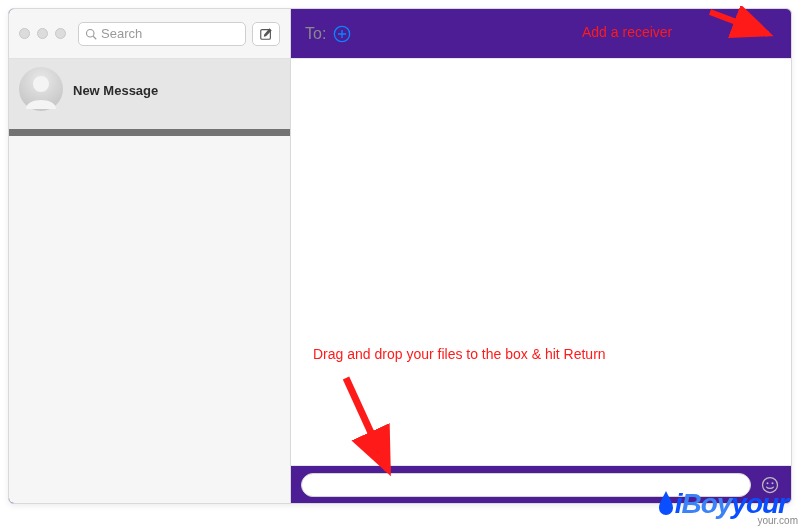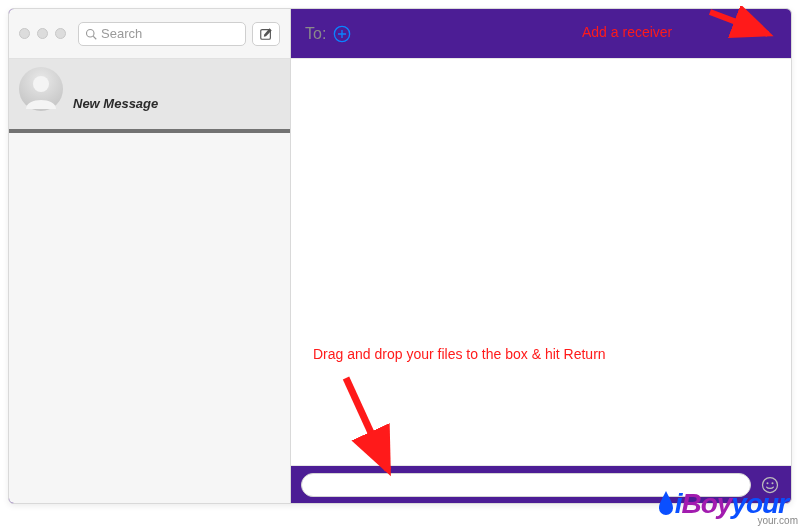--- a/index.html
+++ b/index.html
@@ -75,27 +75,26 @@
     border: 1px solid #cfcfcf;
     border-radius: 5px;
     display: flex;
     align-items: center;
     justify-content: center;
     cursor: pointer;
   }
   .conv-list { flex: 1; overflow: auto; }
   .conv-item {
     display: flex;
-    align-items: flex-end;
+    align-items: center;
     padding: 8px 10px 18px 10px;
     gap: 10px;
     background: #e6e6e6;
-    border-bottom: 4px solid #737373;
-    cursor: pointer;
-    font-style: italic;
+    border-bottom: 7px solid #737373;
+    cursor: pointer;
   }
   .avatar {
     width: 44px; height: 44px;
     border-radius: 50%;
     background: radial-gradient(circle at 50% 30%, #e9e9e9, #bdbdbd);
     display: flex;
     align-items: center;
     justify-content: center;
     flex: none;
   }
@@ -268,16 +267,16 @@
       <marker id="ah2" markerWidth="8" markerHeight="8" refX="6" refY="3" orient="auto">
         <path d="M0,0 L7,3 L0,6 Z" fill="#ff1a1a"></path>
       </marker>
     </defs>
   <line x1="10" y1="6" x2="52" y2="98" stroke="#ff1a1a" stroke-width="7" marker-end="url(#ah2)"></line>
 </svg>
 
 <div class="watermark">
   <svg width="18" height="28" style="vertical-align:-4px">
       <path d="M9 2 C4 12 2 15 2 19 A7 7 0 0 0 16 19 C16 15 14 12 9 2 Z" fill="#0a4fff"></path>
-    </svg><span style="color:#0a4fff">i</span><span style="color:#a21caf">Boy</span><span style="color:#0a4fff">your</span>
+    </svg><span style="color:#0a4fff">i</span><span style="color:#3b82f6">Boy</span><span style="color:#0a4fff">your</span>
 </div>
 
 <div class="corner-src">your.com</div>
 
 </body></html>

